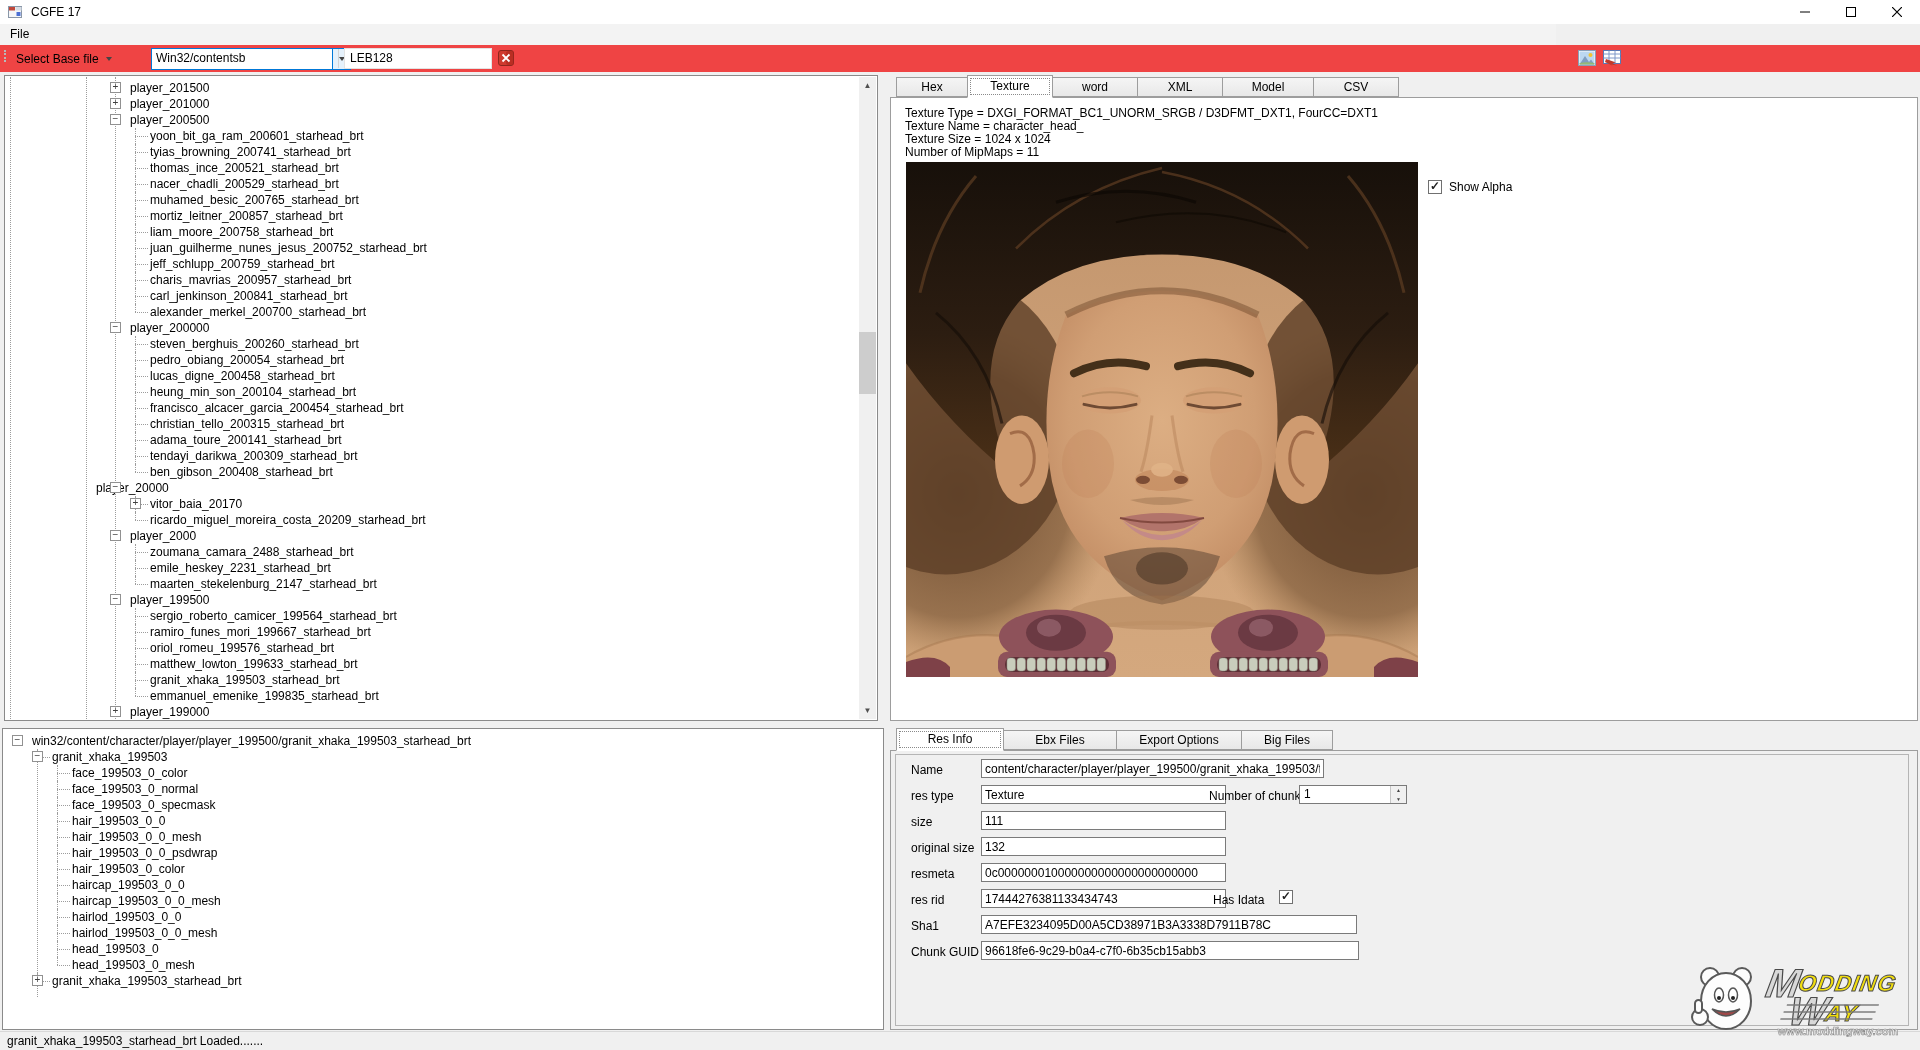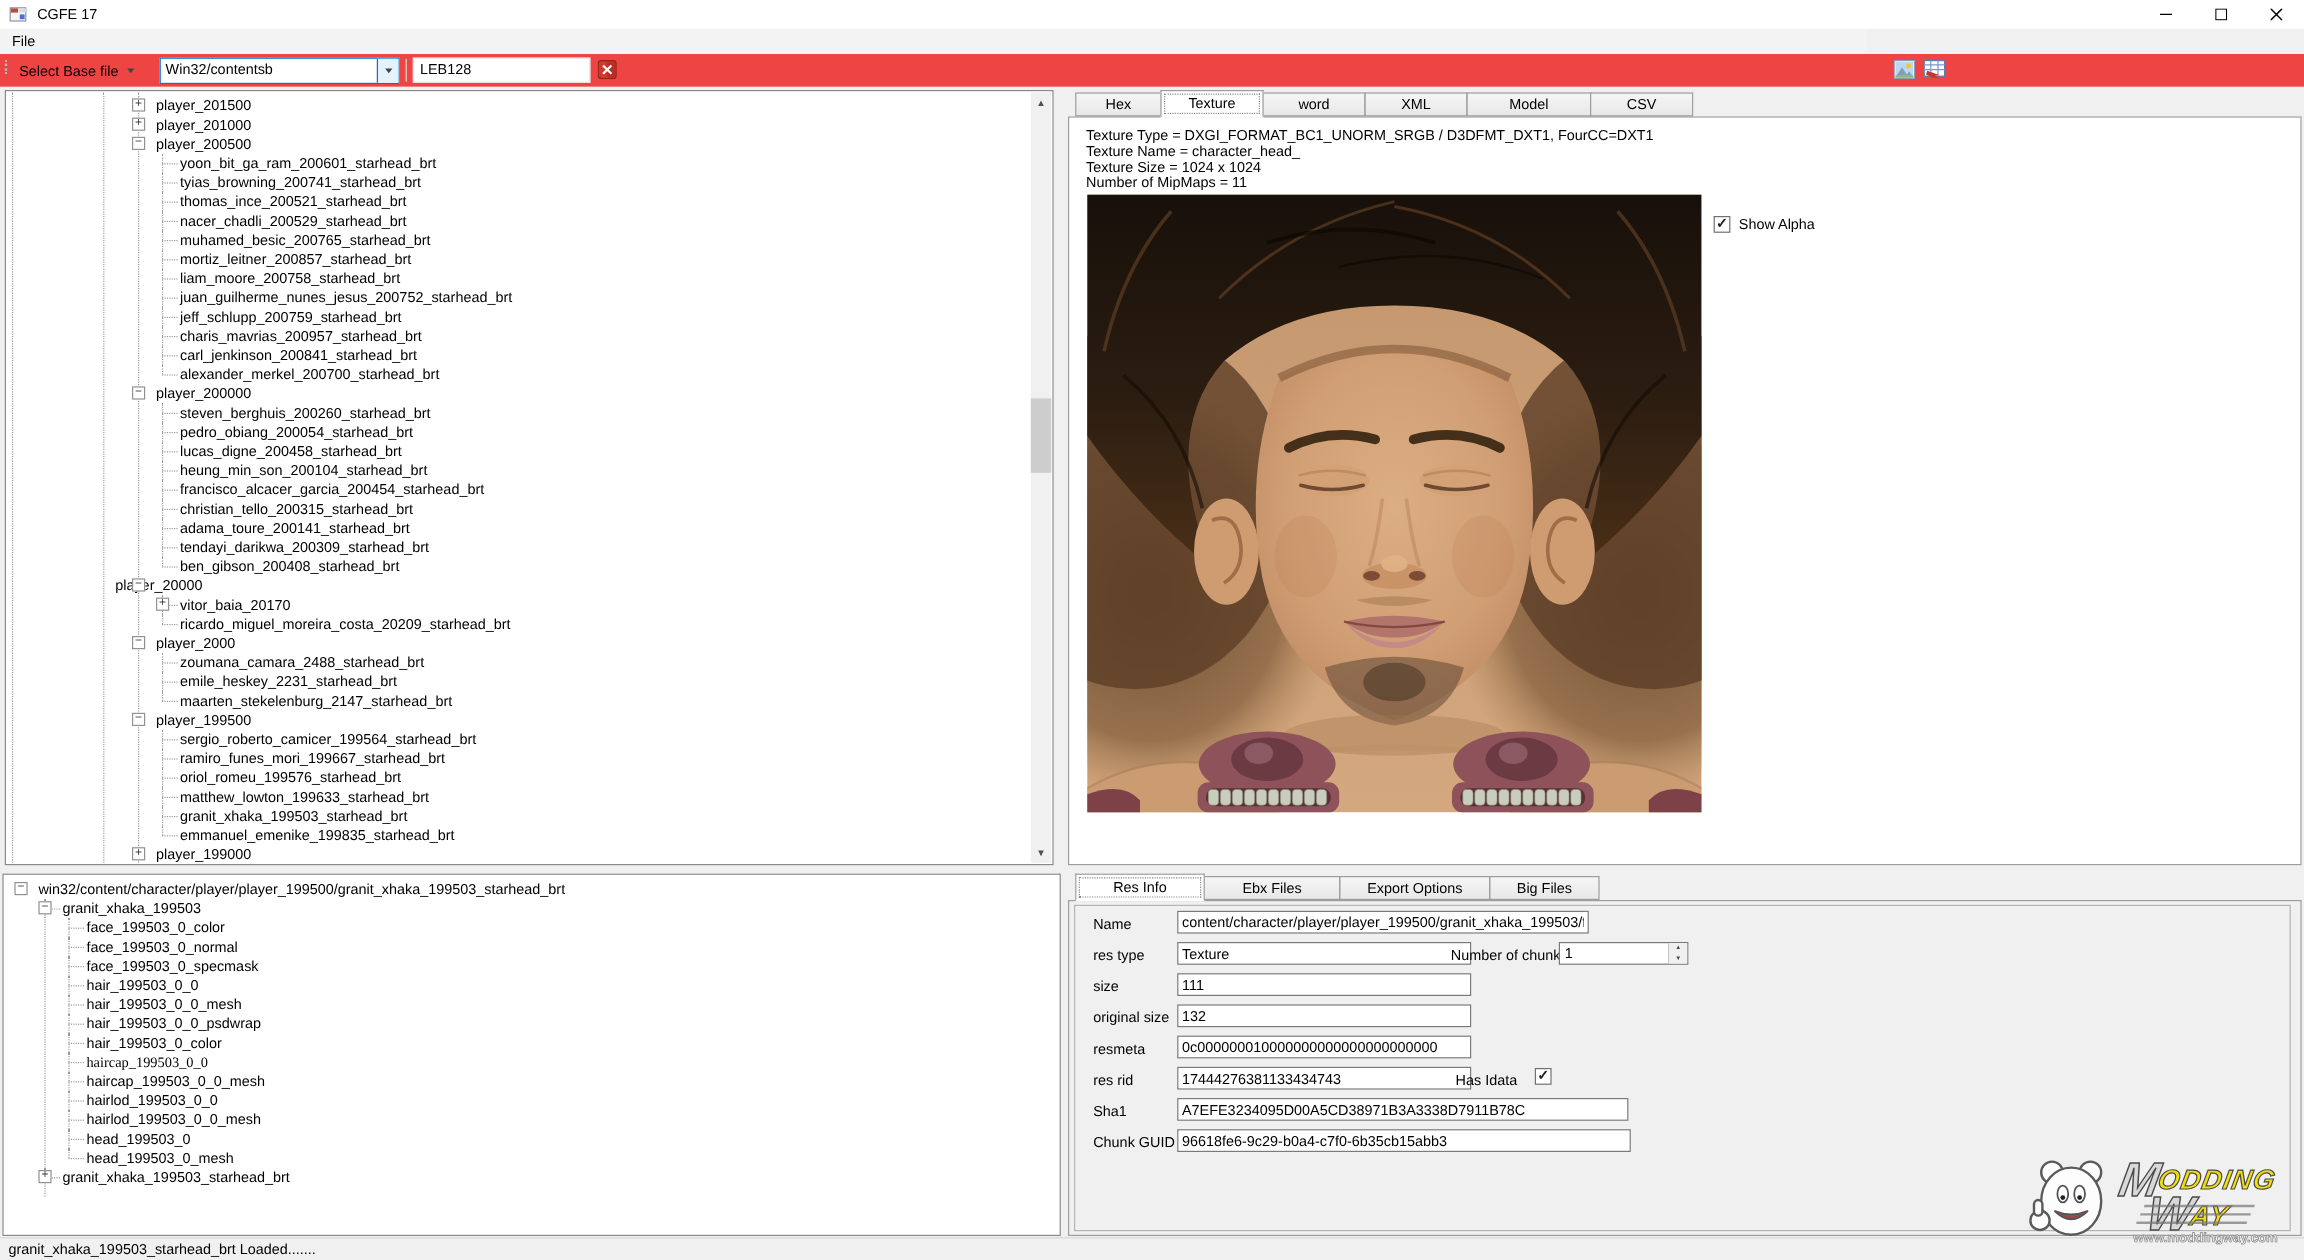--- a/index.html
+++ b/index.html
@@ -13,21 +13,21 @@
   .app-icon { width:16px; height:16px; margin-left:7px; }
   .title-text { margin-left:8px; font-size:12px; }
   .win-controls { position:absolute; right:0; top:0; height:24px; display:flex; }
   .win-btn { width:46px; height:24px; display:flex; align-items:center; justify-content:center; }
   .menubar { position:absolute; left:0; top:24px; width:1556px; height:21px; background:#f3f3f3; display:flex; align-items:center; }
   .menu-item { padding:0 10px; height:21px; line-height:21px; }
   .toolbar { position:absolute; left:0; top:45px; width:1920px; height:27px; background:#ef4444; border-bottom:5px solid #ef4444; }
   .tgrip { position:absolute; left:4px; top:5px; bottom:5px; width:3px; border-left:2px dotted #b9b9b9; }
   .tool-btn { position:absolute; left:10px; top:3px; height:21px; display:flex; align-items:center; gap:7px; padding:0 6px; }
   .caret { width:0; height:0; border-left:3.5px solid transparent; border-right:3.5px solid transparent; border-top:4px solid #444; }
-  .combo { position:absolute; left:133px; top:3px; width:200px; height:22px; background:#fff; border:1px solid #0078d7; display:flex; }
+  .combo { position:absolute; left:151px; top:3px; width:200px; height:22px; background:#fff; border:1px solid #0078d7; display:flex; }
   .combo-text { flex:1; line-height:19px; padding-left:4px; white-space:nowrap; overflow:hidden; }
   .combo-btn { width:18px; border-left:1px solid #0078d7; background:#e5f1fb; display:flex; align-items:center; justify-content:center; }
   .tool-sep { position:absolute; left:338px; top:4px; height:19px; border-left:1px solid #d4d4d4; }
   .tool-textbox { position:absolute; left:344px; top:3px; width:148px; height:21px; background:#fff; border:1px solid #e3e3e3; line-height:19px; padding-left:5px; }
   .red-icon { position:absolute; left:498px; top:5px; width:16px; height:16px; }
   .icon-img { position:absolute; left:1578px; top:5px; width:18px; height:16px; }
   .icon-grid { position:absolute; left:1603px; top:5px; width:18px; height:16px; }
   
   .pane { position:absolute; background:#fff; border:1px solid #8a8a8a; }
   #pane-tree-upper { left:4px; top:75px; width:874px; height:646px; }
@@ -194,21 +194,21 @@
     <div class="scroll-arrow" style="bottom:0;">▼</div>
   </div>
 </div>
 
 <div class="tabpane" id="pane-right-top">
   <div class="tabstrip">
     <div class="tab" style="width:72px">Hex</div>
     <div class="tab active" style="width:86px">Texture</div>
     <div class="tab" style="width:86px">word</div>
     <div class="tab" style="width:86px">XML</div>
-    <div class="tab" style="width:104px">Model</div>
+    <div class="tab" style="width:92px">Model</div>
     <div class="tab" style="width:86px">CSV</div>
   </div>
   <div class="tabpage">
     <div class="tex-info" style="top:8px">Texture Type = DXGI_FORMAT_BC1_UNORM_SRGB / D3DFMT_DXT1, FourCC=DXT1</div>
     <div class="tex-info" style="top:21px">Texture Name = character_head_</div>
     <div class="tex-info" style="top:34px">Texture Size = 1024 x 1024</div>
     <div class="tex-info" style="top:47px">Number of MipMaps = 11</div>
 
     <svg class="texture-img" viewBox="0 0 512 512" preserveAspectRatio="none">
       <defs>
@@ -320,21 +320,21 @@
     <div class="vguide" style="left:33px; top:19px; height:248px;"></div>
   <div class="tree-row"><span class="expander" style="left: 8px;">−</span><span class="label" style="margin-left: 26px;">win32/content/character/player/player_199500/granit_xhaka_199503_starhead_brt</span></div>
       <div class="tree-row"><span class="dash" style="left: 33px;"></span><span class="expander" style="left: 28px;">−</span><span class="label" style="margin-left: 46px;">granit_xhaka_199503</span></div>
       <div class="tree-row"><span class="dash" style="left: 53px;"></span><span class="label" style="margin-left: 66px;">face_199503_0_color</span></div>
       <div class="tree-row"><span class="dash" style="left: 53px;"></span><span class="label" style="margin-left: 66px;">face_199503_0_normal</span></div>
       <div class="tree-row"><span class="dash" style="left: 53px;"></span><span class="label" style="margin-left: 66px;">face_199503_0_specmask</span></div>
       <div class="tree-row"><span class="dash" style="left: 53px;"></span><span class="label" style="margin-left: 66px;">hair_199503_0_0</span></div>
       <div class="tree-row"><span class="dash" style="left: 53px;"></span><span class="label" style="margin-left: 66px;">hair_199503_0_0_mesh</span></div>
       <div class="tree-row"><span class="dash" style="left: 53px;"></span><span class="label" style="margin-left: 66px;">hair_199503_0_0_psdwrap</span></div>
       <div class="tree-row"><span class="dash" style="left: 53px;"></span><span class="label" style="margin-left: 66px;">hair_199503_0_color</span></div>
-      <div class="tree-row"><span class="dash" style="left: 53px;"></span><span class="label" style="margin-left: 66px; font-family: Liberation Serif, serif;">haircap_199503_0_0</span></div>
+      <div class="tree-row"><span class="dash" style="left: 53px;"></span><span class="label" style="margin-left: 66px;">haircap_199503_0_0</span></div>
       <div class="tree-row"><span class="dash" style="left: 53px;"></span><span class="label" style="margin-left: 66px;">haircap_199503_0_0_mesh</span></div>
       <div class="tree-row"><span class="dash" style="left: 53px;"></span><span class="label" style="margin-left: 66px;">hairlod_199503_0_0</span></div>
       <div class="tree-row"><span class="dash" style="left: 53px;"></span><span class="label" style="margin-left: 66px;">hairlod_199503_0_0_mesh</span></div>
       <div class="tree-row"><span class="dash" style="left: 53px;"></span><span class="label" style="margin-left: 66px;">head_199503_0</span></div>
       <div class="tree-row"><span class="dash last" style="left: 53px;"></span><span class="label" style="margin-left: 66px;">head_199503_0_mesh</span></div>
       <div class="tree-row"><span class="dash last" style="left: 33px;"></span><span class="expander" style="left: 28px;">+</span><span class="label" style="margin-left: 46px;">granit_xhaka_199503_starhead_brt</span></div>
     </div>
 </div>
 
 <div class="tabpane" id="pane-right-bottom">

